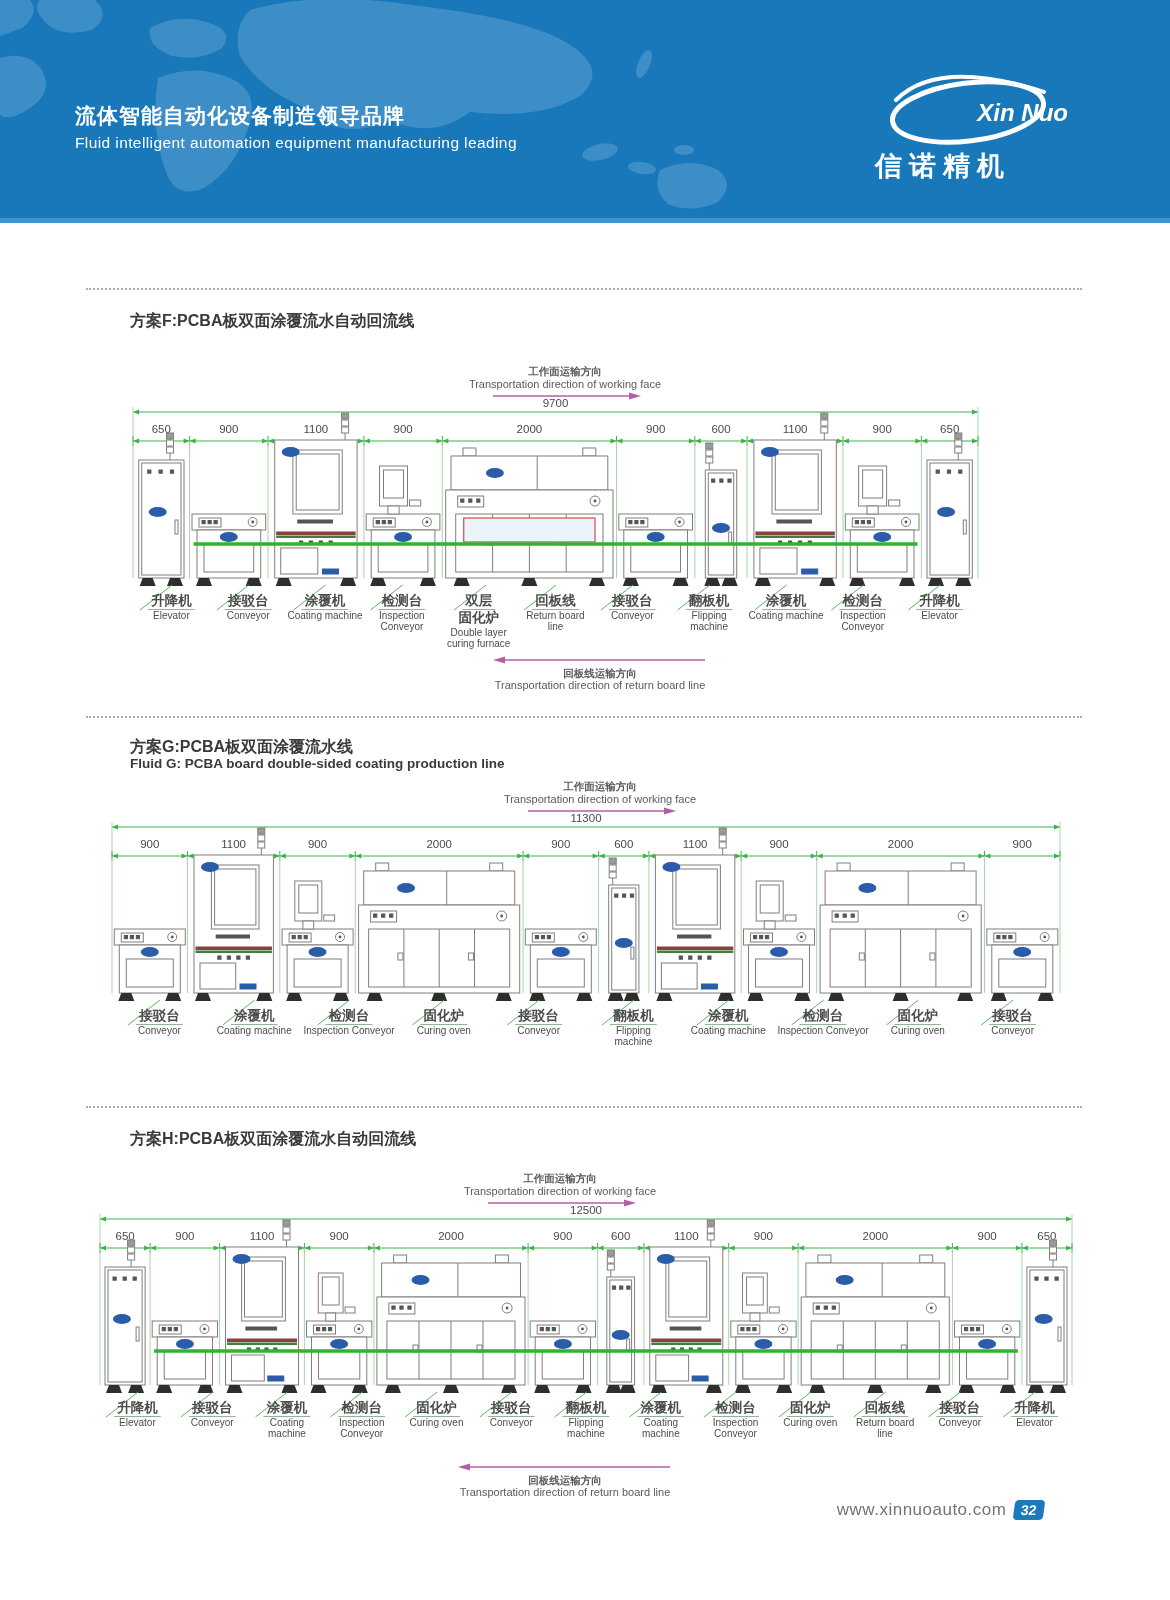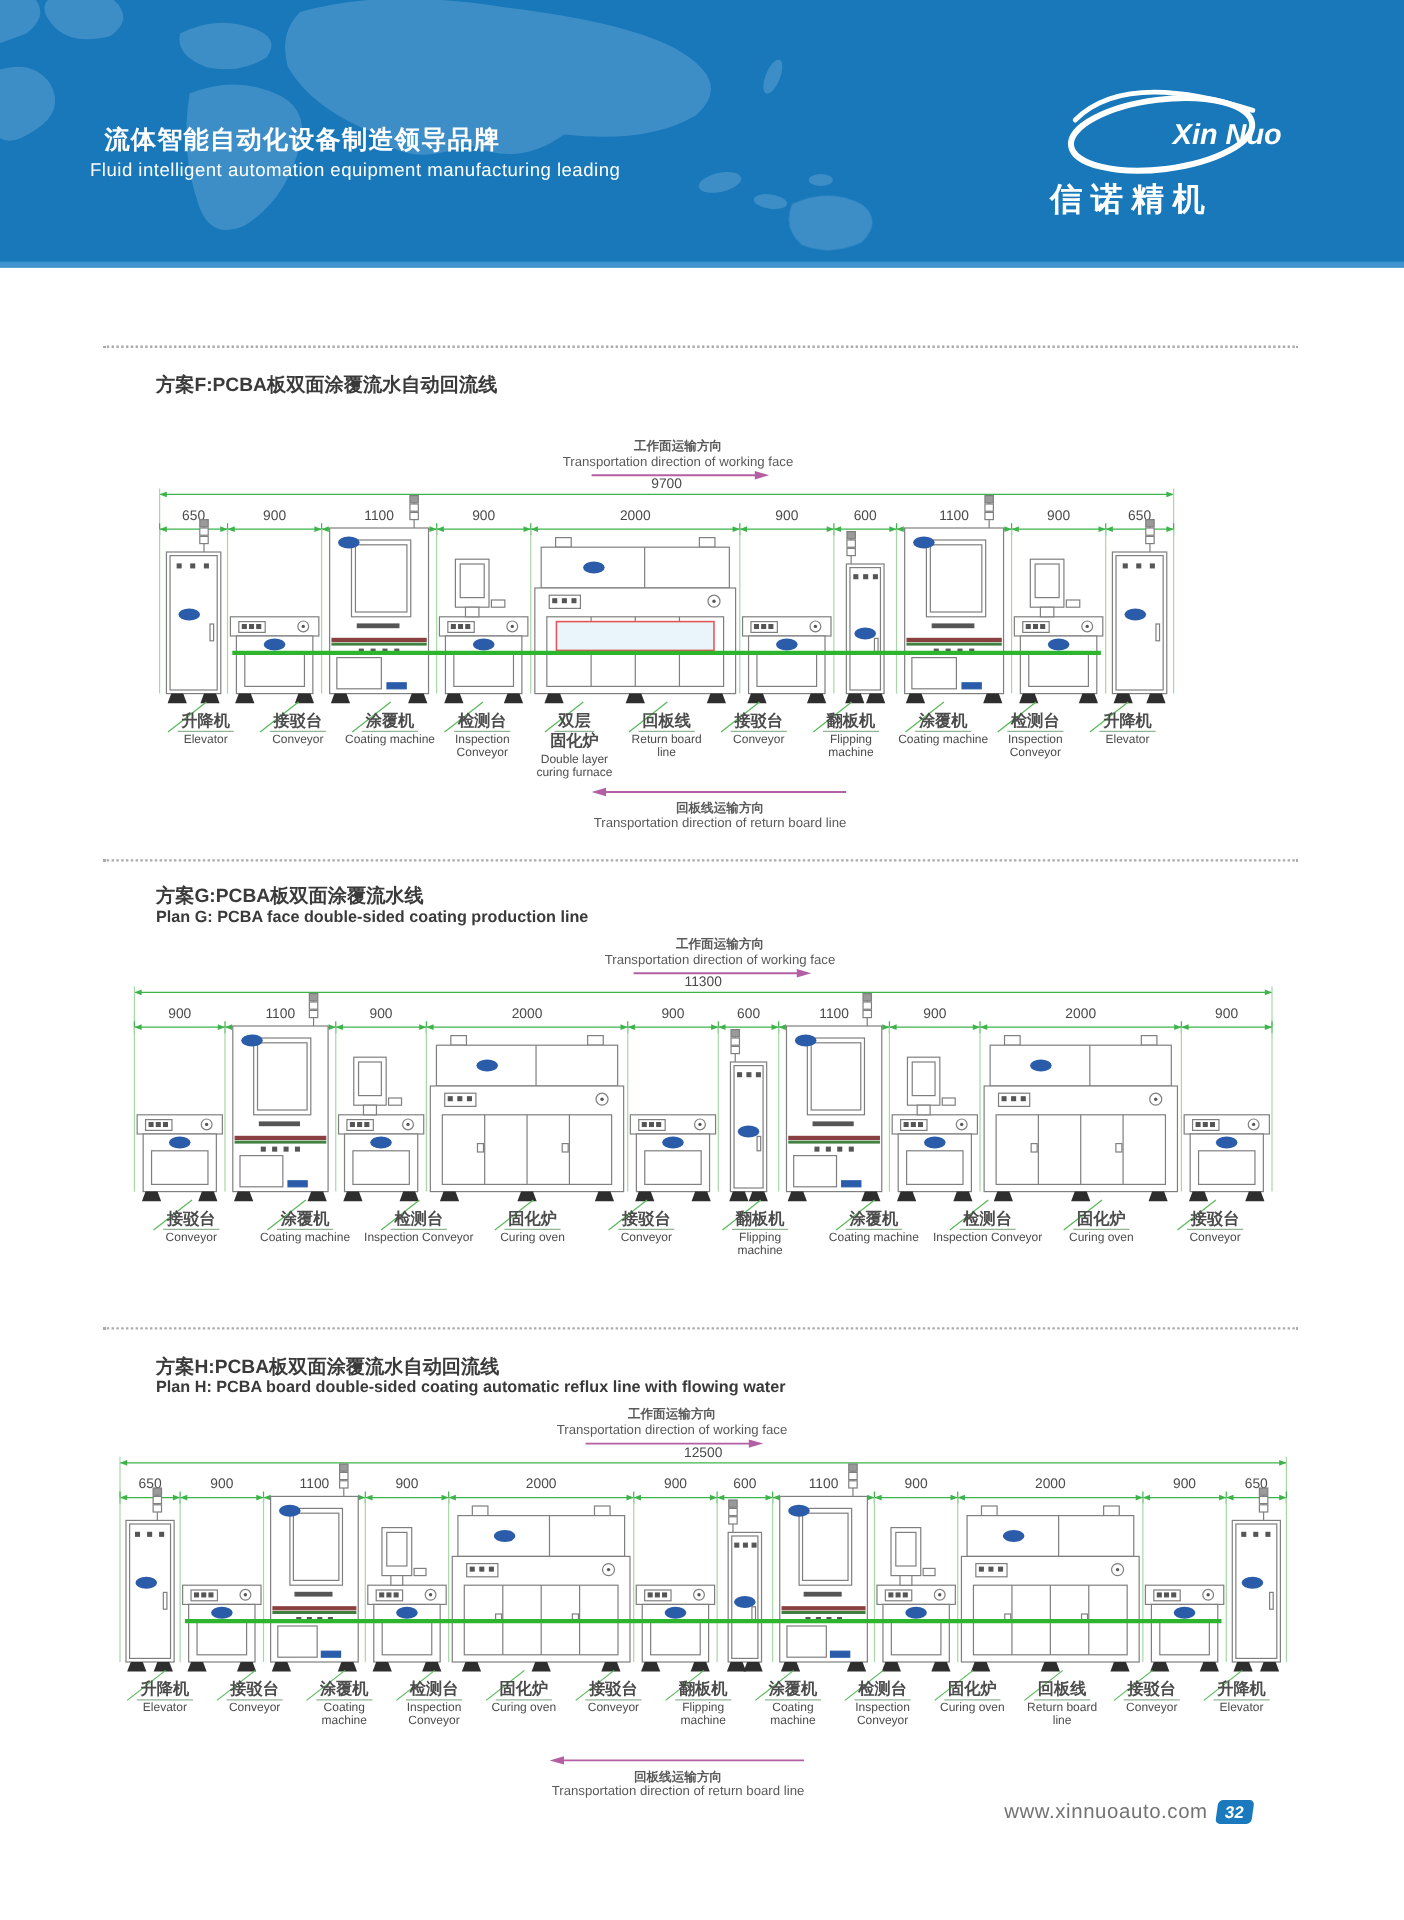--- a/index.html
+++ b/index.html
@@ -2,21 +2,21 @@
 <html><head>
 <meta charset="utf-8">
 <style>
   html,body{margin:0;padding:0;background:#e8e8e8;}
   .page{position:relative;width:1170px;height:1600px;background:#ffffff;margin:0 auto;overflow:hidden;
         font-family:"Liberation Sans",sans-serif;}
   
   .header{position:absolute;left:0;top:0;width:1170px;height:223px;background:#1878ba;overflow:hidden;}
   .header .map{position:absolute;left:0;top:0;}
   .header::after{content:"";position:absolute;left:0;bottom:0;width:100%;height:5px;background:#3f93cf;}
-  .slogan-cn{position:absolute;left:75px;top:102px;color:#fff;font-size:21px;font-weight:bold;letter-spacing:1px;margin-left:12px;}
+  .slogan-cn{position:absolute;left:75px;top:102px;color:#fff;font-size:21px;font-weight:bold;letter-spacing:1px;}
   .slogan-en{position:absolute;left:75px;top:134px;color:#fff;font-size:15.5px;letter-spacing:.4px;}
   .logo{position:absolute;left:868px;top:40px;width:200px;height:150px;}
   .logo-name{position:absolute;left:0;top:59px;width:200px;text-align:right;color:#fff;
              font-size:24px;font-weight:bold;font-style:italic;}
   .logo-cn{position:absolute;left:0;top:108px;width:200px;text-align:left;color:#fff;
            font-size:27px;font-weight:bold;letter-spacing:7px;padding-left:7px;box-sizing:border-box;}
   
   .sep{position:absolute;left:86px;width:996px;height:0;border-top:2px dotted #ababab;}
   .title-cn{position:absolute;left:130px;font-size:16px;font-weight:bold;color:#3a3a3a;}
   .title-en{position:absolute;left:130px;font-size:13.5px;font-weight:bold;color:#3a3a3a;}
@@ -389,21 +389,21 @@
       </g>
       <g>
         <line x1="503" y1="305" x2="705" y2="305" stroke="#b45fa4" stroke-width="1.6"></line>
         <polygon points="493,305 505,301.5 505,308.5" fill="#b45fa4"></polygon>
         <text x="600" y="322" font-size="10.5" fill="#5a5a5a" font-weight="600" text-anchor="middle">回板线运输方向</text>
         <text x="600" y="334" font-size="11" fill="#5a5a5a" font-weight="normal" text-anchor="middle">Transportation direction of return board line</text>
       </g>
     </svg>
 
   <div class="title-cn" style="top:737px">方案G:PCBA板双面涂覆流水线</div>
-  <div class="title-en" style="top:756px">Plan G: PCBA face double-sided coating production line</div>
+  <div class="title-en" style="top:756px">Fluid G: PCBA board double-sided coating production line</div>
   <svg id="plan1" class="diagram" style="top:770px" width="1170" height="300" viewBox="0 0 1170 300">
       <g>
         <text x="600" y="20" font-size="10.5" fill="#5a5a5a" font-weight="600" text-anchor="middle">工作面运输方向</text>
         <text x="600" y="33" font-size="11" fill="#5a5a5a" font-weight="normal" text-anchor="middle">Transportation direction of working face</text>
         <line x1="528" y1="41" x2="666" y2="41" stroke="#b45fa4" stroke-width="1.6"></line>
         <polygon points="676,41 664,37.5 664,44.5" fill="#b45fa4"></polygon>
       </g>
       <g>
         <text x="586" y="52" font-size="11.5" fill="#4a4a4a" font-weight="normal" text-anchor="middle">11300</text>
         <line x1="112" y1="57" x2="1060" y2="57" stroke="#3cb44a" stroke-width="1"></line>
@@ -705,21 +705,20 @@
       </g>
       <g>
         <line x1="981.2" y1="255" x2="1013.2" y2="230" stroke="#58b858" stroke-width="1"></line>
         <text x="1012.6" y="250" font-size="13.5" fill="#4c4c4c" font-weight="600" text-anchor="middle">接驳台</text>
         <line x1="989.2" y1="254.5" x2="1036" y2="254.5" stroke="#93b493" stroke-width="1"></line>
         <text x="1012.6" y="264" font-size="10" fill="#4c4c4c" font-weight="normal" text-anchor="middle">Conveyor</text>
       </g>
     </svg>
 
   <div class="title-cn" style="top:1129px">方案H:PCBA板双面涂覆流水自动回流线</div>
-  <div class="title-en" style="top:1148px">Plan H: PCBA board double-sided coating automatic reflux line with flowing water</div>
   <svg id="plan2" class="diagram" style="top:1162px" width="1170" height="345" viewBox="0 0 1170 345">
       <g>
         <text x="560" y="20" font-size="10.5" fill="#5a5a5a" font-weight="600" text-anchor="middle">工作面运输方向</text>
         <text x="560" y="33" font-size="11" fill="#5a5a5a" font-weight="normal" text-anchor="middle">Transportation direction of working face</text>
         <line x1="488" y1="41" x2="626" y2="41" stroke="#b45fa4" stroke-width="1.6"></line>
         <polygon points="636,41 624,37.5 624,44.5" fill="#b45fa4"></polygon>
       </g>
       <g>
         <text x="586" y="52" font-size="11.5" fill="#4a4a4a" font-weight="normal" text-anchor="middle">12500</text>
         <line x1="100" y1="57" x2="1072" y2="57" stroke="#3cb44a" stroke-width="1"></line>

